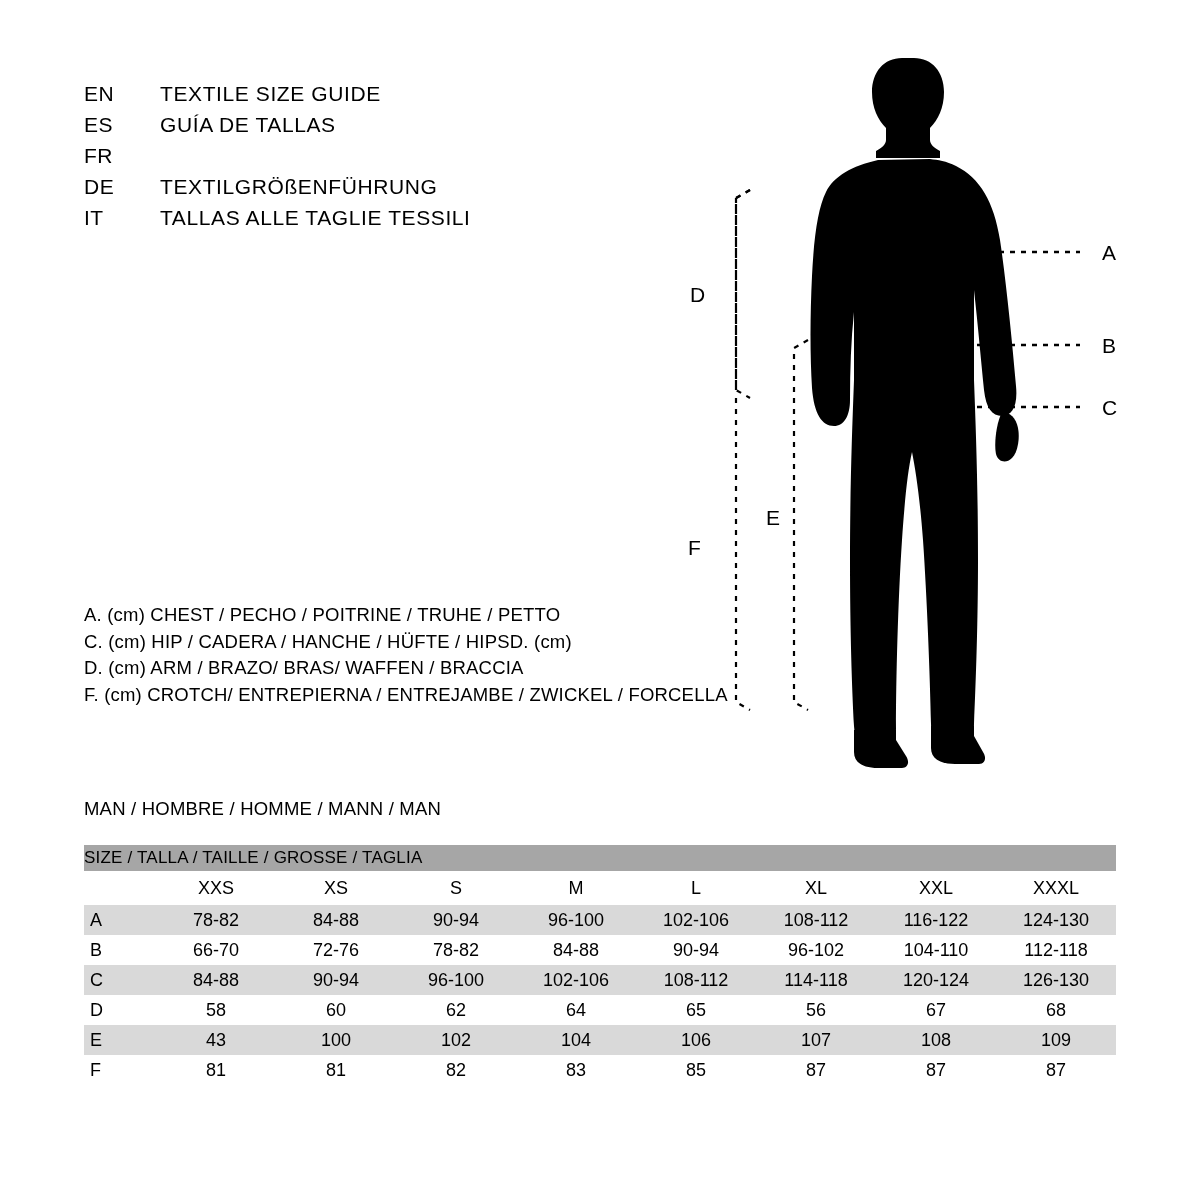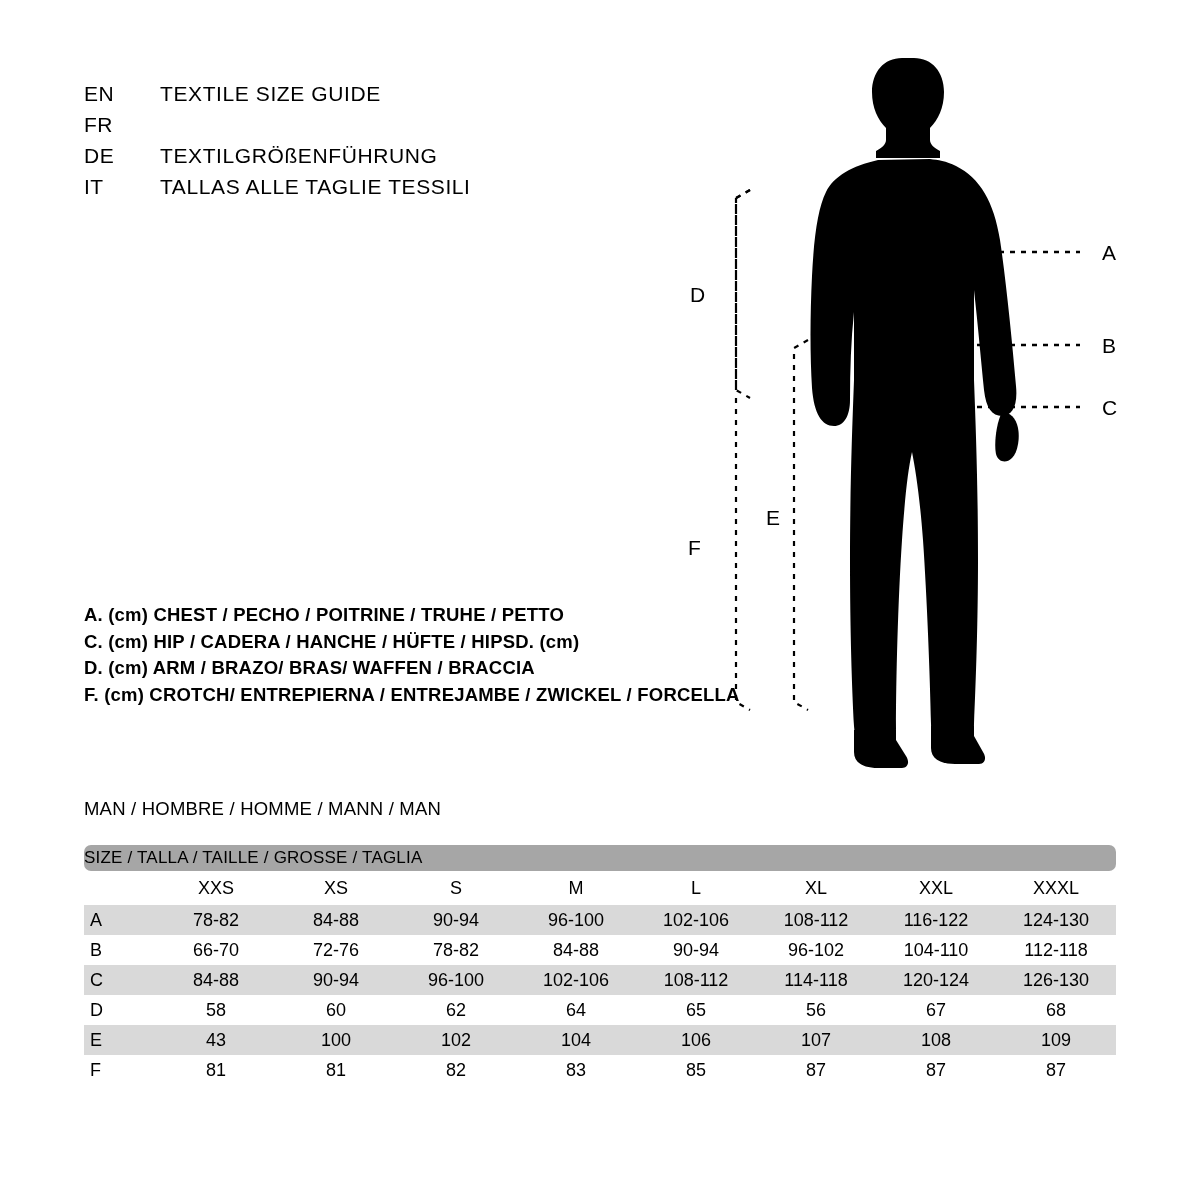--- a/index.html
+++ b/index.html
@@ -43,21 +43,20 @@
     position: absolute;
     left: 84px;
     top: 602px;
     width: 660px;
   }
   .legend-row {
     font-size: 18.5px;
     line-height: 26.5px;
     letter-spacing: 0.2px;
     white-space: nowrap;
-    font-weight: bold;
   }
   #gender-label {
     position: absolute;
     left: 84px;
     top: 798px;
     font-size: 18.5px;
     letter-spacing: 0.2px;
   }
 
   
@@ -86,21 +85,20 @@
     margin: 0;
   }
   .table-caption-row td {
     background: #a6a6a6;
     height: 26px;
     font-size: 17px;
     text-align: left;
     padding-left: 6px;
     letter-spacing: 0.2px;
     font-weight: normal;
-    border-radius: 7px;
   }
   .head-row td {
     height: 34px;
     font-size: 18px;
     text-align: center;
     background: #ffffff;
   }
   .data-row td {
     height: 30px;
     font-size: 18px;
@@ -120,20 +118,24 @@
   col.c-label { width: 72px; }
   col.c-size  { width: 120px; }
 </style>
 </head>
 <body>
 
 <div id="title-block">
   <div class="title-row">
     <span class="title-lang">EN</span>
     <span class="title-text">TEXTILE SIZE GUIDE</span>
+  </div>
+  <div class="title-row">
+    <span class="title-lang">ES</span>
+    <span class="title-text">GUÍA DE TALLAS</span>
   </div>
   <div class="title-row">
     <span class="title-lang">FR</span>
   </div>
   <div class="title-row">
     <span class="title-lang">DE</span>
     <span class="title-text">TEXTILGRÖßENFÜHRUNG</span>
   </div>
   <div class="title-row">
     <span class="title-lang">IT</span>

